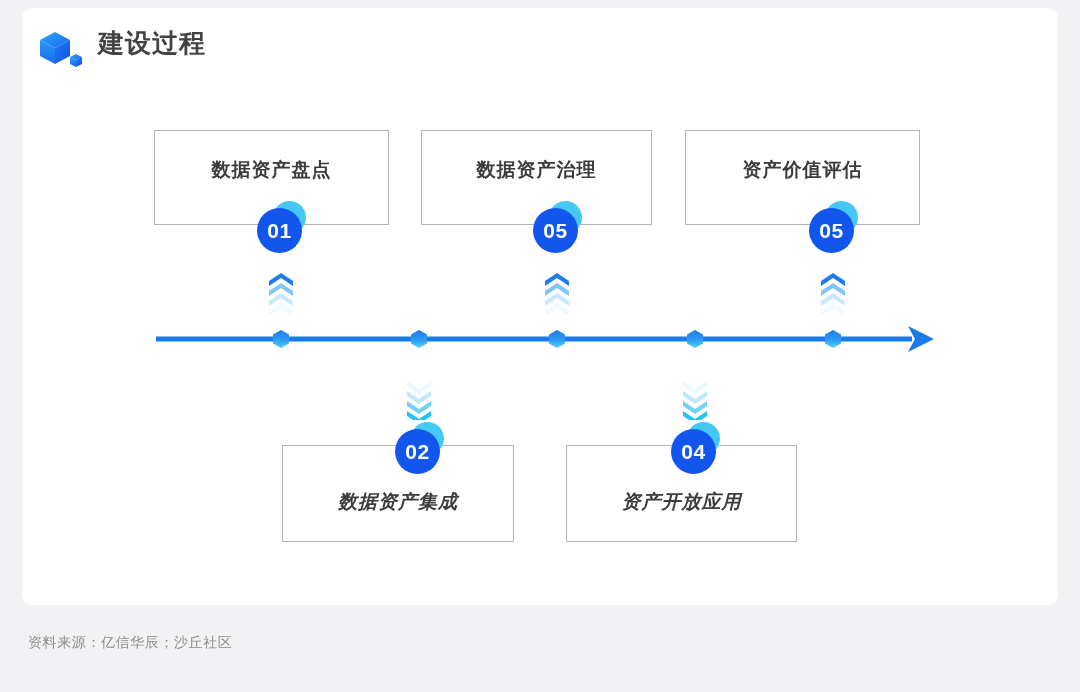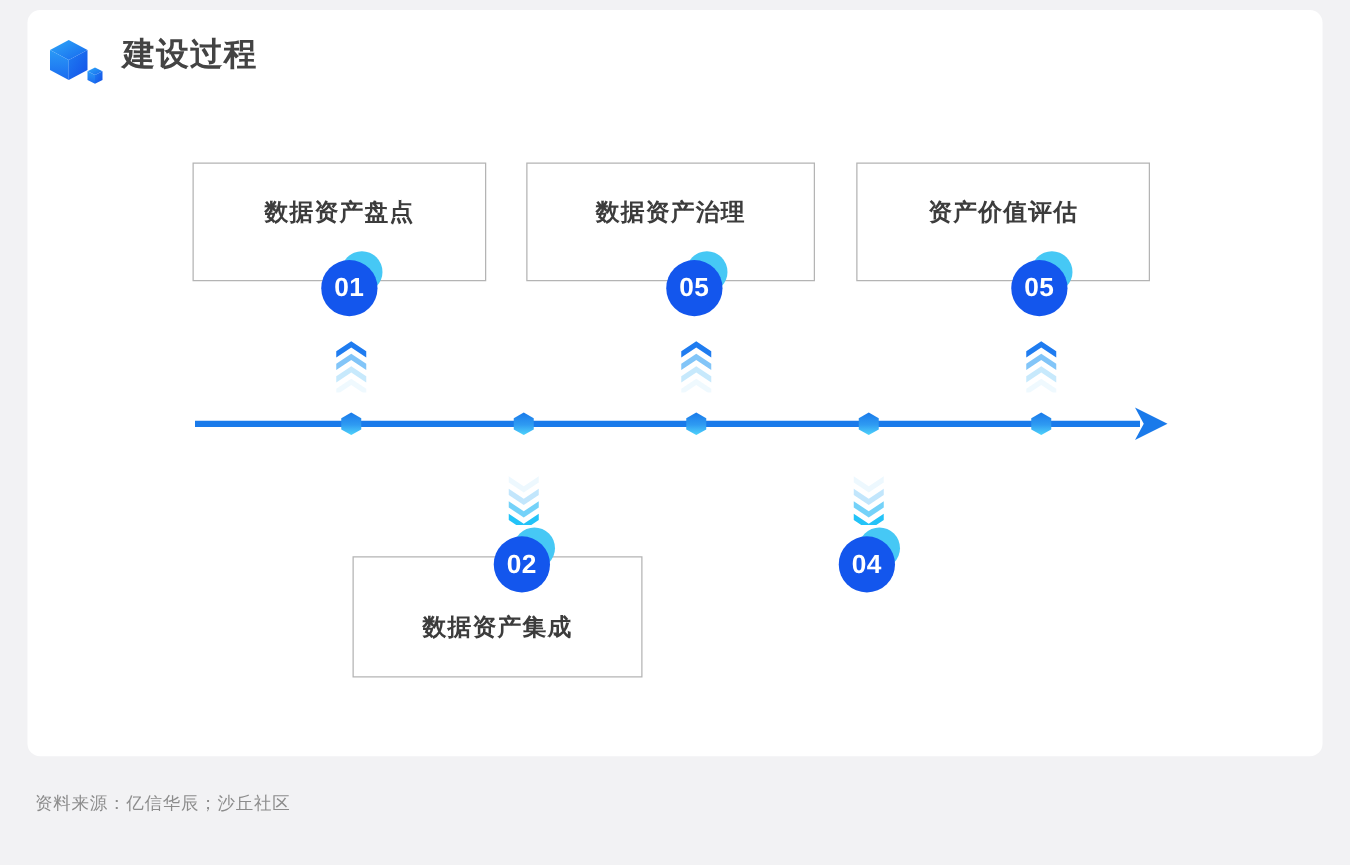--- a/index.html
+++ b/index.html
@@ -70,21 +70,21 @@
     left: 0;
     right: 0;
     text-align: center;
     font-size: 19px;
     font-weight: bold;
     color: #3c3c3c;
     letter-spacing: 1px;
     white-space: nowrap;
   }
   .stage-box.top .stage-label { top: 26px; }
-  .stage-box.bottom .stage-label { bottom: 26px; }
+  .stage-box.bottom .stage-label { bottom: 26px; font-style: italic; }
 
   
   .badge {
     position: absolute;
     width: 48px;
     height: 48px;
     z-index: 6;
   }
   .badge .halo {
     position: absolute;
@@ -252,20 +252,23 @@
     </div>
     <div class="chevrons" style="left:522px; top:264px;">
       <svg width="26" height="42" viewBox="0 0 26 42">
         <polygon points="13,1 25,9 25,14 13,6 1,14 1,9" fill="#1f7cf0" opacity="1"></polygon>
         <polygon points="13,11 25,19 25,24 13,16 1,24 1,19" fill="#3fa6f4" opacity="0.65"></polygon>
         <polygon points="13,21 25,29 25,34 13,26 1,34 1,29" fill="#6dc4f7" opacity="0.38"></polygon>
         <polygon points="13,31 25,39 25,44 13,36 1,44 1,39" fill="#9dd9fa" opacity="0.16"></polygon>
       </svg>
     </div>
 
+    <div class="stage-box bottom" style="left:544px; top:437px; width:231px; height:97px;">
+      <div class="stage-label">资产开放应用</div>
+    </div>
     <div class="badge" style="left:649px; top:417px;">
       <div class="halo"></div>
       <div class="disc"></div>
       <div class="num">04</div>
     </div>
     <div class="chevrons" style="left:660px; top:370px;">
       <svg width="26" height="42" viewBox="0 0 26 42">
         <polygon points="13,11 25,3 25,8 13,16 1,8 1,3" fill="#9dd9fa" opacity="0.18"></polygon>
         <polygon points="13,21 25,13 25,18 13,26 1,18 1,13" fill="#6dc4f7" opacity="0.42"></polygon>
         <polygon points="13,31 25,23 25,28 13,36 1,28 1,23" fill="#3fc0f6" opacity="0.72"></polygon>

